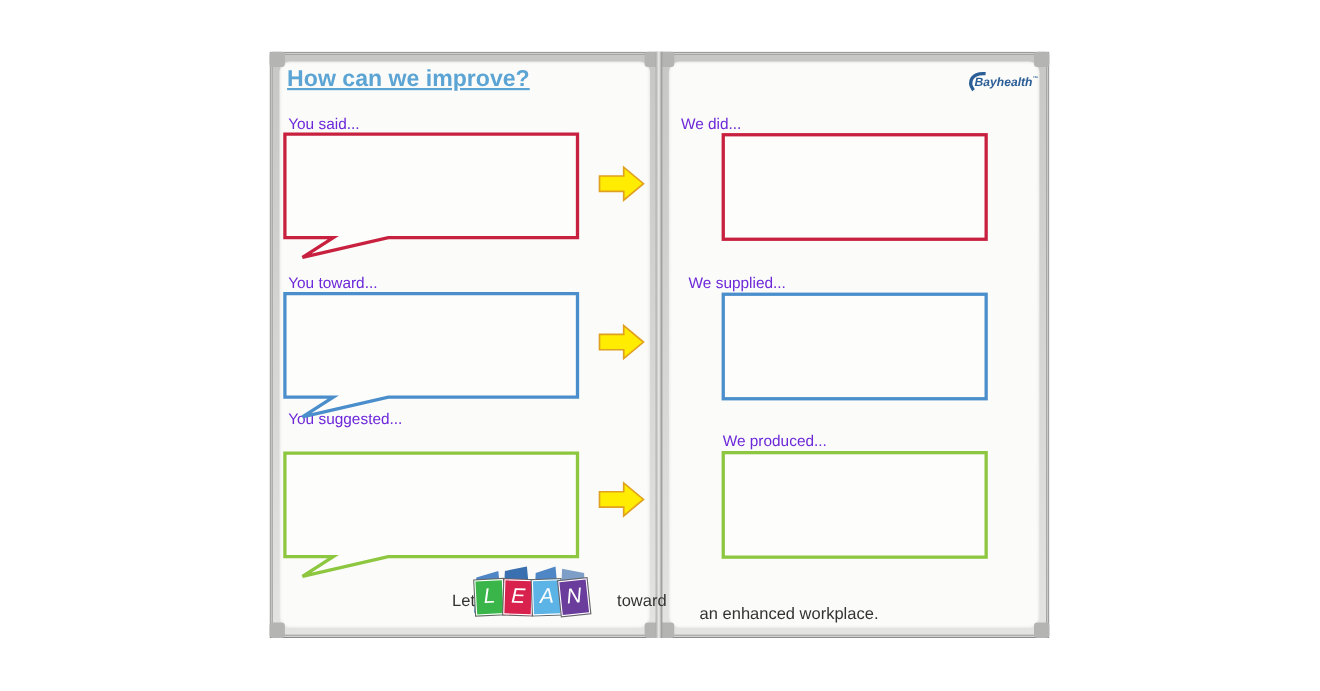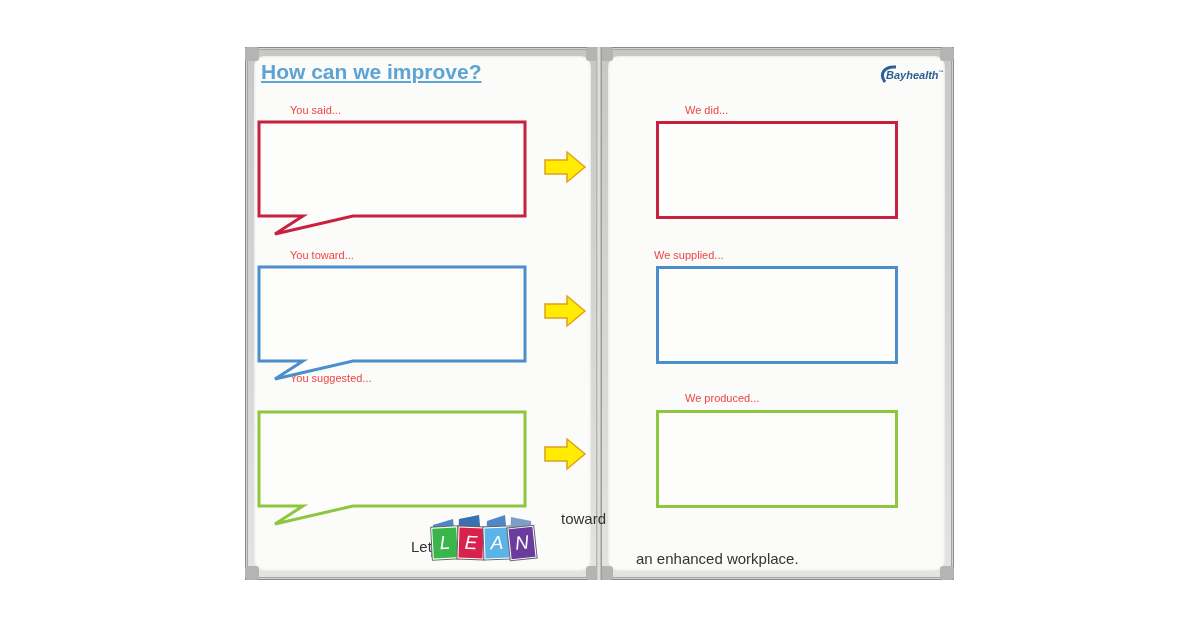--- a/index.html
+++ b/index.html
@@ -4,21 +4,21 @@
 <style>
   html, body { margin:0; padding:0; }
   body { width:1200px; height:628px; background:#ffffff; position:relative; overflow:hidden; font-family:"Liberation Sans", sans-serif; }
   .board { position:absolute; top:47px; width:355px; height:533px; background:#d3d3d1; box-shadow:0 0 0 1px #8a8a88 inset; }
   .board.left { left:245px; }
   .board.right { left:599px; }
   .board .frame { position:absolute; top:2px; left:2px; right:2px; bottom:2px; background:linear-gradient(#c7c7c5,#e3e3e1); border:1px solid #a4a4a2; }
   .board .surface { position:absolute; top:9px; left:9px; right:9px; bottom:9px; background:#fbfbf9; border-radius:10px; box-shadow:inset 0 0 3px rgba(0,0,0,0.15); }
   .corner { position:absolute; width:14px; height:14px; background:#b4b4b2; border-radius:3px; }
   .title { position:absolute; left:261px; top:60px; font-size:21px; font-weight:bold; color:#5ba4d4;text-decoration:underline; }
-  .label { position:absolute; font-size:11px; color:#ef4444;margin-left:28px; }
+  .label { position:absolute; font-size:14px; color:#6d28d9; }
   .bubble { position:absolute; }
   .box { position:absolute; background:#fdfdfb; }
   .arrow { position:absolute; }
   .logo { position:absolute; left:876px; top:62px; width:66px; height:24px; }
   .logo-text { position:absolute; left:886px; top:69px; font-size:11px; font-style:italic; font-weight:bold; color:#2b5e96; }
   .tm { font-size:5px; vertical-align:top; }
   .footer-text { position:absolute; font-size:15px; color:#333;margin-left:22px; }
   .lean { position:absolute; left:427px; top:513px; width:108px; height:52px; }
   .lean-letter { position:absolute; top:527px; width:24px; height:30px; color:#fff; font-size:19px; font-style:italic; text-align:center; line-height:30px; border:1px solid #fff; box-shadow:0 0 0 1px #666; }
   .seam { position:absolute; left:596px; top:47px; width:6px; height:533px; background:linear-gradient(90deg,#a9a9a7,#ececea,#8d8d8b); }
@@ -70,33 +70,33 @@
 <svg class="arrow" style="left:543px;top:150px" width="44" height="34" viewBox="0 0 44 34">
   <path d="M2 10 H24 V2 L42 17 L24 32 V24 H2 Z" fill="#ffec00" stroke="#e0a020" stroke-width="1.5"></path>
 </svg>
 <svg class="arrow" style="left:543px;top:294px" width="44" height="34" viewBox="0 0 44 34">
   <path d="M2 10 H24 V2 L42 17 L24 32 V24 H2 Z" fill="#ffec00" stroke="#e0a020" stroke-width="1.5"></path>
 </svg>
 <svg class="arrow" style="left:543px;top:437px" width="44" height="34" viewBox="0 0 44 34">
   <path d="M2 10 H24 V2 L42 17 L24 32 V24 H2 Z" fill="#ffec00" stroke="#e0a020" stroke-width="1.5"></path>
 </svg>
 
-<div class="label" style="left:657px;top:104px">We did...</div>
+<div class="label" style="left:619px;top:104px">We did...</div>
 <div class="label" style="left:626px;top:249px">We supplied...</div>
 <div class="label" style="left:657px;top:392px">We produced...</div>
 
 <div class="box" style="left:656px;top:121px;width:236px;height:92px;border:3px solid #c8213f"></div>
 <div class="box" style="left:656px;top:266px;width:236px;height:92px;border:3px solid #4a8ecb"></div>
 <div class="box" style="left:656px;top:410px;width:236px;height:92px;border:3px solid #8dc63f"></div>
 
 <div class="footer-text" style="left:389px;top:538px">Let's</div>
 <svg class="lean" viewBox="0 0 108 52">
   <polygon points="6,12 26,6 30,46 4,44" fill="#4f86c6"></polygon>
   <polygon points="32,6 52,2 56,44 30,46" fill="#3a6fb0"></polygon>
   <polygon points="60,8 78,2 82,44 58,46" fill="#4f86c6"></polygon>
   <polygon points="84,4 104,8 106,44 82,46" fill="#7d9ec7"></polygon>
 </svg>
 <div class="lean-letter" style="left:432px;background:#3ab54a;transform:rotate(-3deg)">L</div>
 <div class="lean-letter" style="left:458px;background:#d9214e;transform:rotate(2deg)">E</div>
 <div class="lean-letter" style="left:484px;background:#5bb3e6;transform:rotate(-2deg)">A</div>
 <div class="lean-letter" style="left:509px;background:#6a3c9c;transform:rotate(-6deg)">N</div>
-<div class="footer-text" style="left:539px;top:510px">toward</div>
+<div class="footer-text" style="left:539px;top:538px">toward</div>
 <div class="footer-text" style="left:614px;top:550px">an enhanced workplace.</div>
 
 </body></html>

